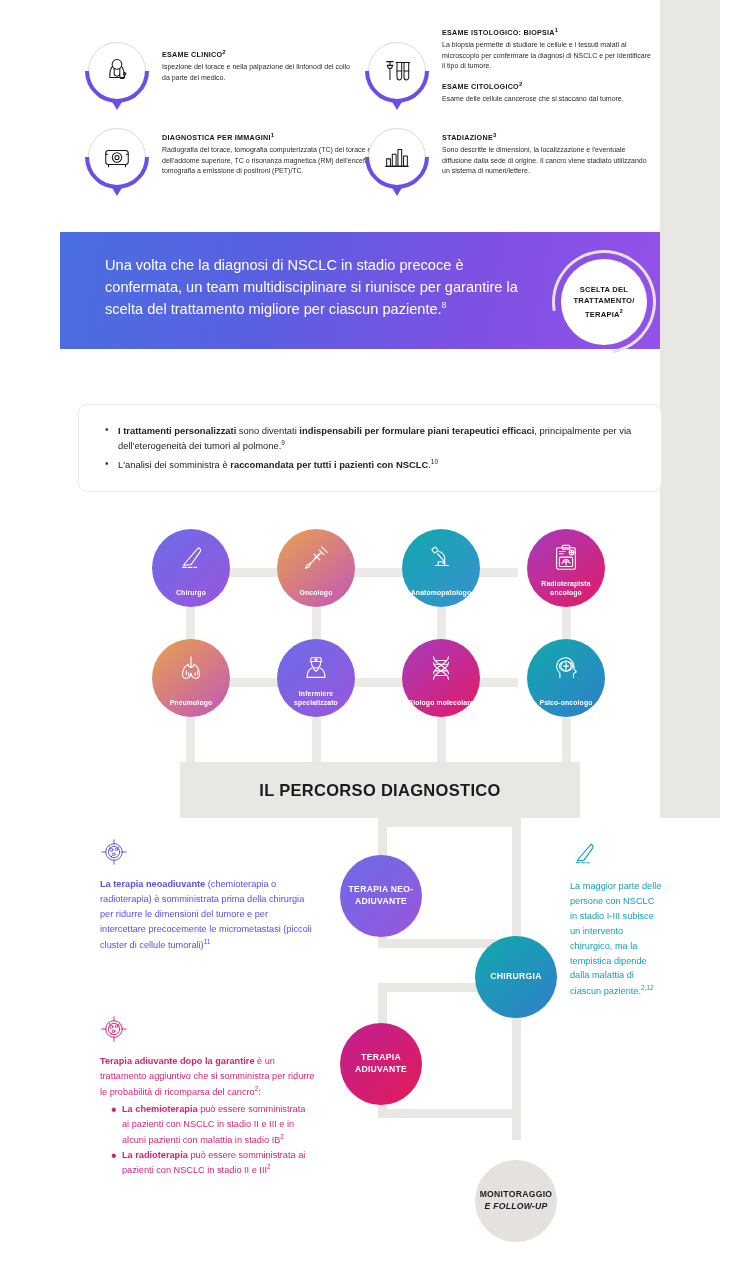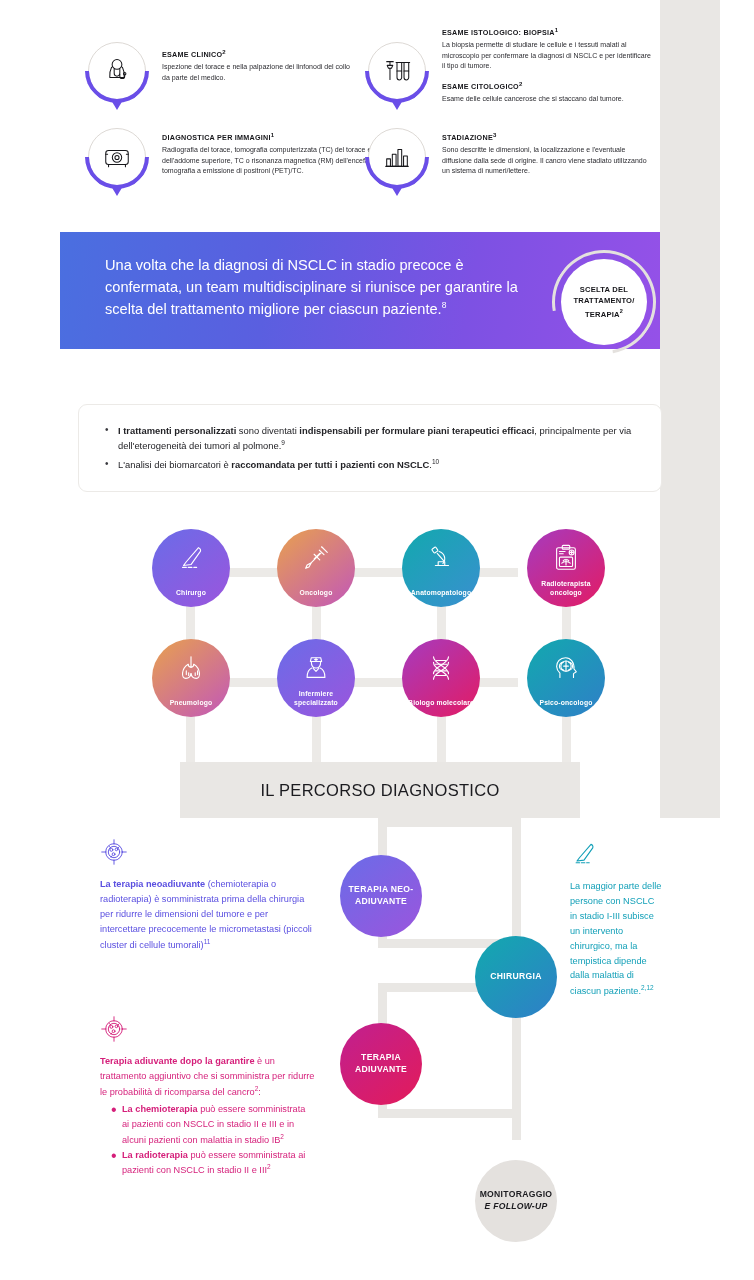--- a/index.html
+++ b/index.html
@@ -129,21 +129,21 @@
     color: #ffffff; font-size: 6.8px; font-weight: bold; text-align: center;
     line-height: 1.3; letter-spacing: .15px; position: relative; z-index: 2;
   }
 
   
   .percorso-bar {
     position: absolute; left: 180px; top: 762px; width: 400px; height: 56px;
     background: #e9e7e4; display: flex; align-items: center; justify-content: center;
   }
   .percorso-bar span {
-    font-size: 16.5px; font-weight: 400; color: #1b1b1f; letter-spacing: .3px;
+    font-size: 16.5px; font-weight: 700; color: #1b1b1f; letter-spacing: .3px;
   }
 
   
   .pathway { position: absolute; left: 0; top: 818px; width: 754px; height: 462px; }
   .track { position: absolute; background: #e9e7e4; }
 
   .flow-circle {
     position: absolute; border-radius: 50%;
     display: flex; align-items: center; justify-content: center; text-align: center;
   }
@@ -286,21 +286,21 @@
   <div class="scelta">
     <div class="outer-arc"></div>
     <div class="inner">
       <span><span>SCELTA DEL</span><br><span>TRATTAMENTO/</span><br><span>TERAPIA</span><sup>2</sup></span>
     </div>
   </div>
 
   <div class="bullet-card">
     <ul>
       <li id="b0"><b>I trattamenti personalizzati</b><span> sono diventati </span><b>indispensabili per formulare piani terapeutici efficaci</b><span>, principalmente per via dell'eterogeneità dei tumori al polmone.</span><sup>9</sup></li>
-      <li id="b1"><span>L'analisi dei biomarcatori è </span><b>raccomandata per tutti i pazienti con NSCLC</b><span>.</span><sup>10</sup></li>
+      <li id="b1"><span>L'analisi dei somministra è </span><b>raccomandata per tutti i pazienti con NSCLC</b><span>.</span><sup>10</sup></li>
     </ul>
   </div>
 
   <div class="team">
 
     <div class="connector" style="left:222px; top:68px; width:296px; height:9px;"></div>
     <div class="connector" style="left:222px; top:178px; width:296px; height:9px;"></div>
     <div class="connector" style="left:186px; top:105px; width:9px; height:48px;"></div>
     <div class="connector" style="left:312px; top:105px; width:9px; height:48px;"></div>
     <div class="connector" style="left:437px; top:105px; width:9px; height:48px;"></div>

